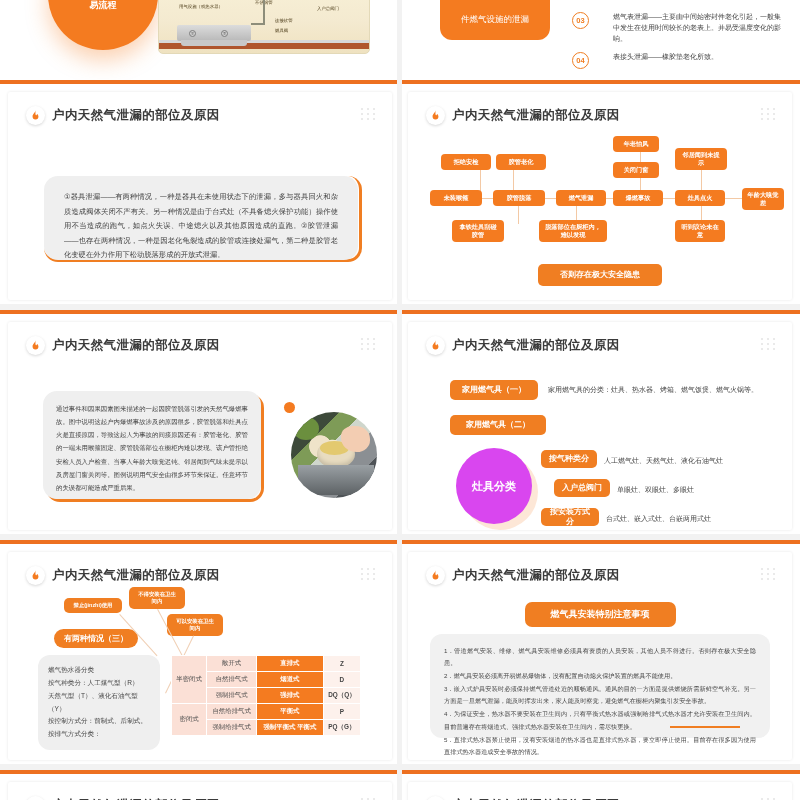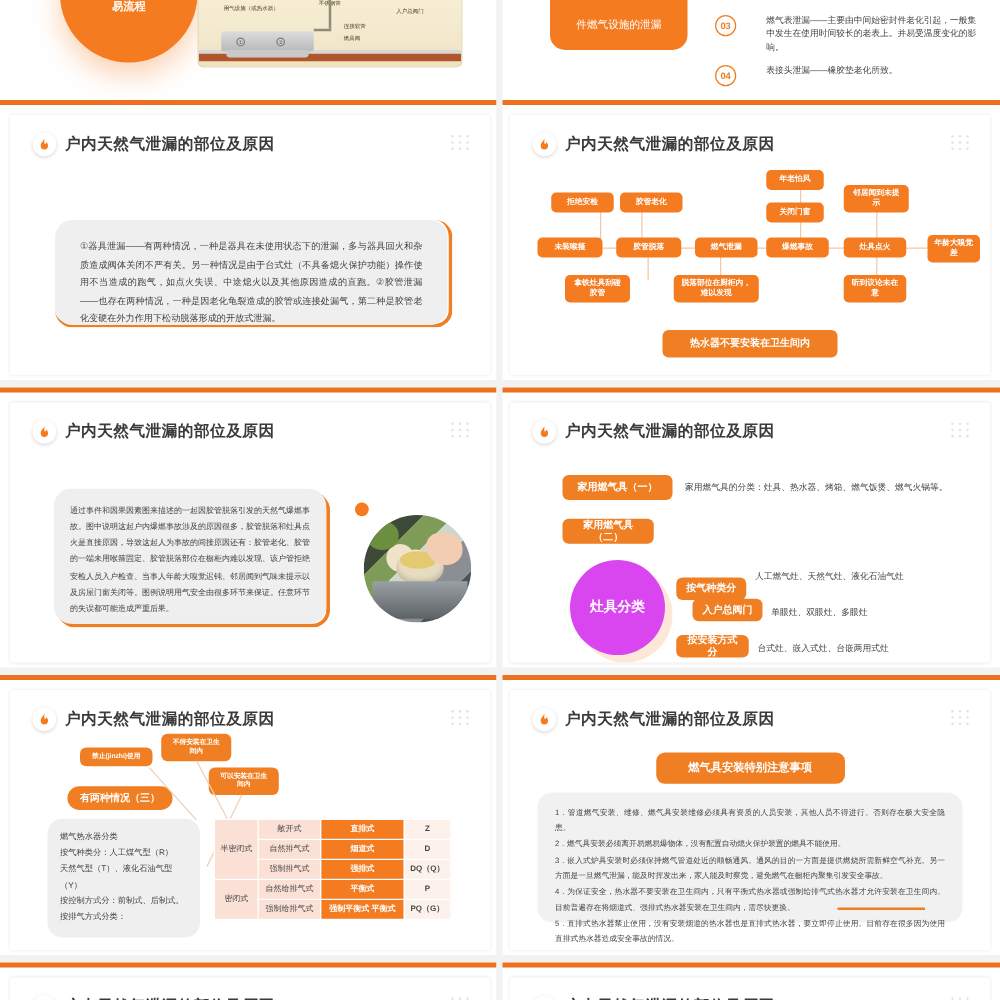--- a/index.html
+++ b/index.html
@@ -266,21 +266,21 @@
           <div class="node" style="left:131px; top:128px; width:68px; height:22px;">脱落部位在厨柜内，难以发现</div>
           <div class="node" style="left:205px; top:44px; width:46px; height:16px;">年老怕风</div>
           <div class="node" style="left:205px; top:70px; width:46px; height:16px;">关闭门窗</div>
           <div class="node" style="left:205px; top:98px; width:50px; height:16px;">爆燃事故</div>
           <div class="node" style="left:267px; top:56px; width:52px; height:22px;">邻居闻到未提示</div>
           <div class="node" style="left:267px; top:98px; width:50px; height:16px;">灶具点火</div>
           <div class="node" style="left:267px; top:128px; width:50px; height:22px;">听到议论未在意</div>
           <div class="node" style="left:334px; top:96px; width:42px; height:22px;">年龄大嗅觉差</div>
 
           <div style="position:absolute; left:0; right:0; top:172px; display:flex; justify-content:center;">
-            <span class="pill" style="padding:6px 22px; font-size:8px;">热水器不要安装在卫生间内</span>
+            <span class="pill" style="padding:6px 22px; font-size:8px;">否则存在极大安全隐患</span>
           </div>
         </div>
       </div>
       <div class="pagegap"></div>
     </div>
 
     <div class="slide">
       <div class="card">
         <div class="hdr">
           <span class="flame-badge">
@@ -339,25 +339,25 @@
             <i></i>
             <i></i>
             <i></i>
             <i></i>
             <i></i>
         </div>
 
         <div class="pill" style="position:absolute; left:42px; top:58px; width:88px; height:20px;">家用燃气具（一）</div>
         <div class="cls-line" style="left:140px; top:63px;">家用燃气具的分类：灶具、热水器、烤箱、燃气饭煲、燃气火锅等。</div>
 
-        <div class="pill" style="position:absolute; left:42px; top:93px; width:73px; height:20px;">家用燃气具（二）</div>
+        <div class="pill" style="position:absolute; left:42px; top:93px; width:96px; height:20px;">家用燃气具（二）</div>
 
         <div class="big-circle">灶具分类</div>
 
-        <div class="pill" style="position:absolute; left:133px; top:140px; width:56px; height:18px;">按气种类分</div>
+        <div class="pill" style="position:absolute; left:133px; top:128px; width:56px; height:18px;">按气种类分</div>
         <div class="cls-line" style="left:196px; top:134px;">人工燃气灶、天然气灶、液化石油气灶</div>
 
         <div class="pill" style="position:absolute; left:146px; top:157px; width:56px; height:18px;">入户总阀门</div>
         <div class="cls-line" style="left:209px; top:163px;">单眼灶、双眼灶、多眼灶</div>
 
         <div class="pill" style="position:absolute; left:133px; top:186px; width:58px; height:18px;">按安装方式分</div>
         <div class="cls-line" style="left:198px; top:192px;">台式灶、嵌入式灶、台嵌两用式灶</div>
       </div>
       <div class="pagegap"></div>
     </div>

